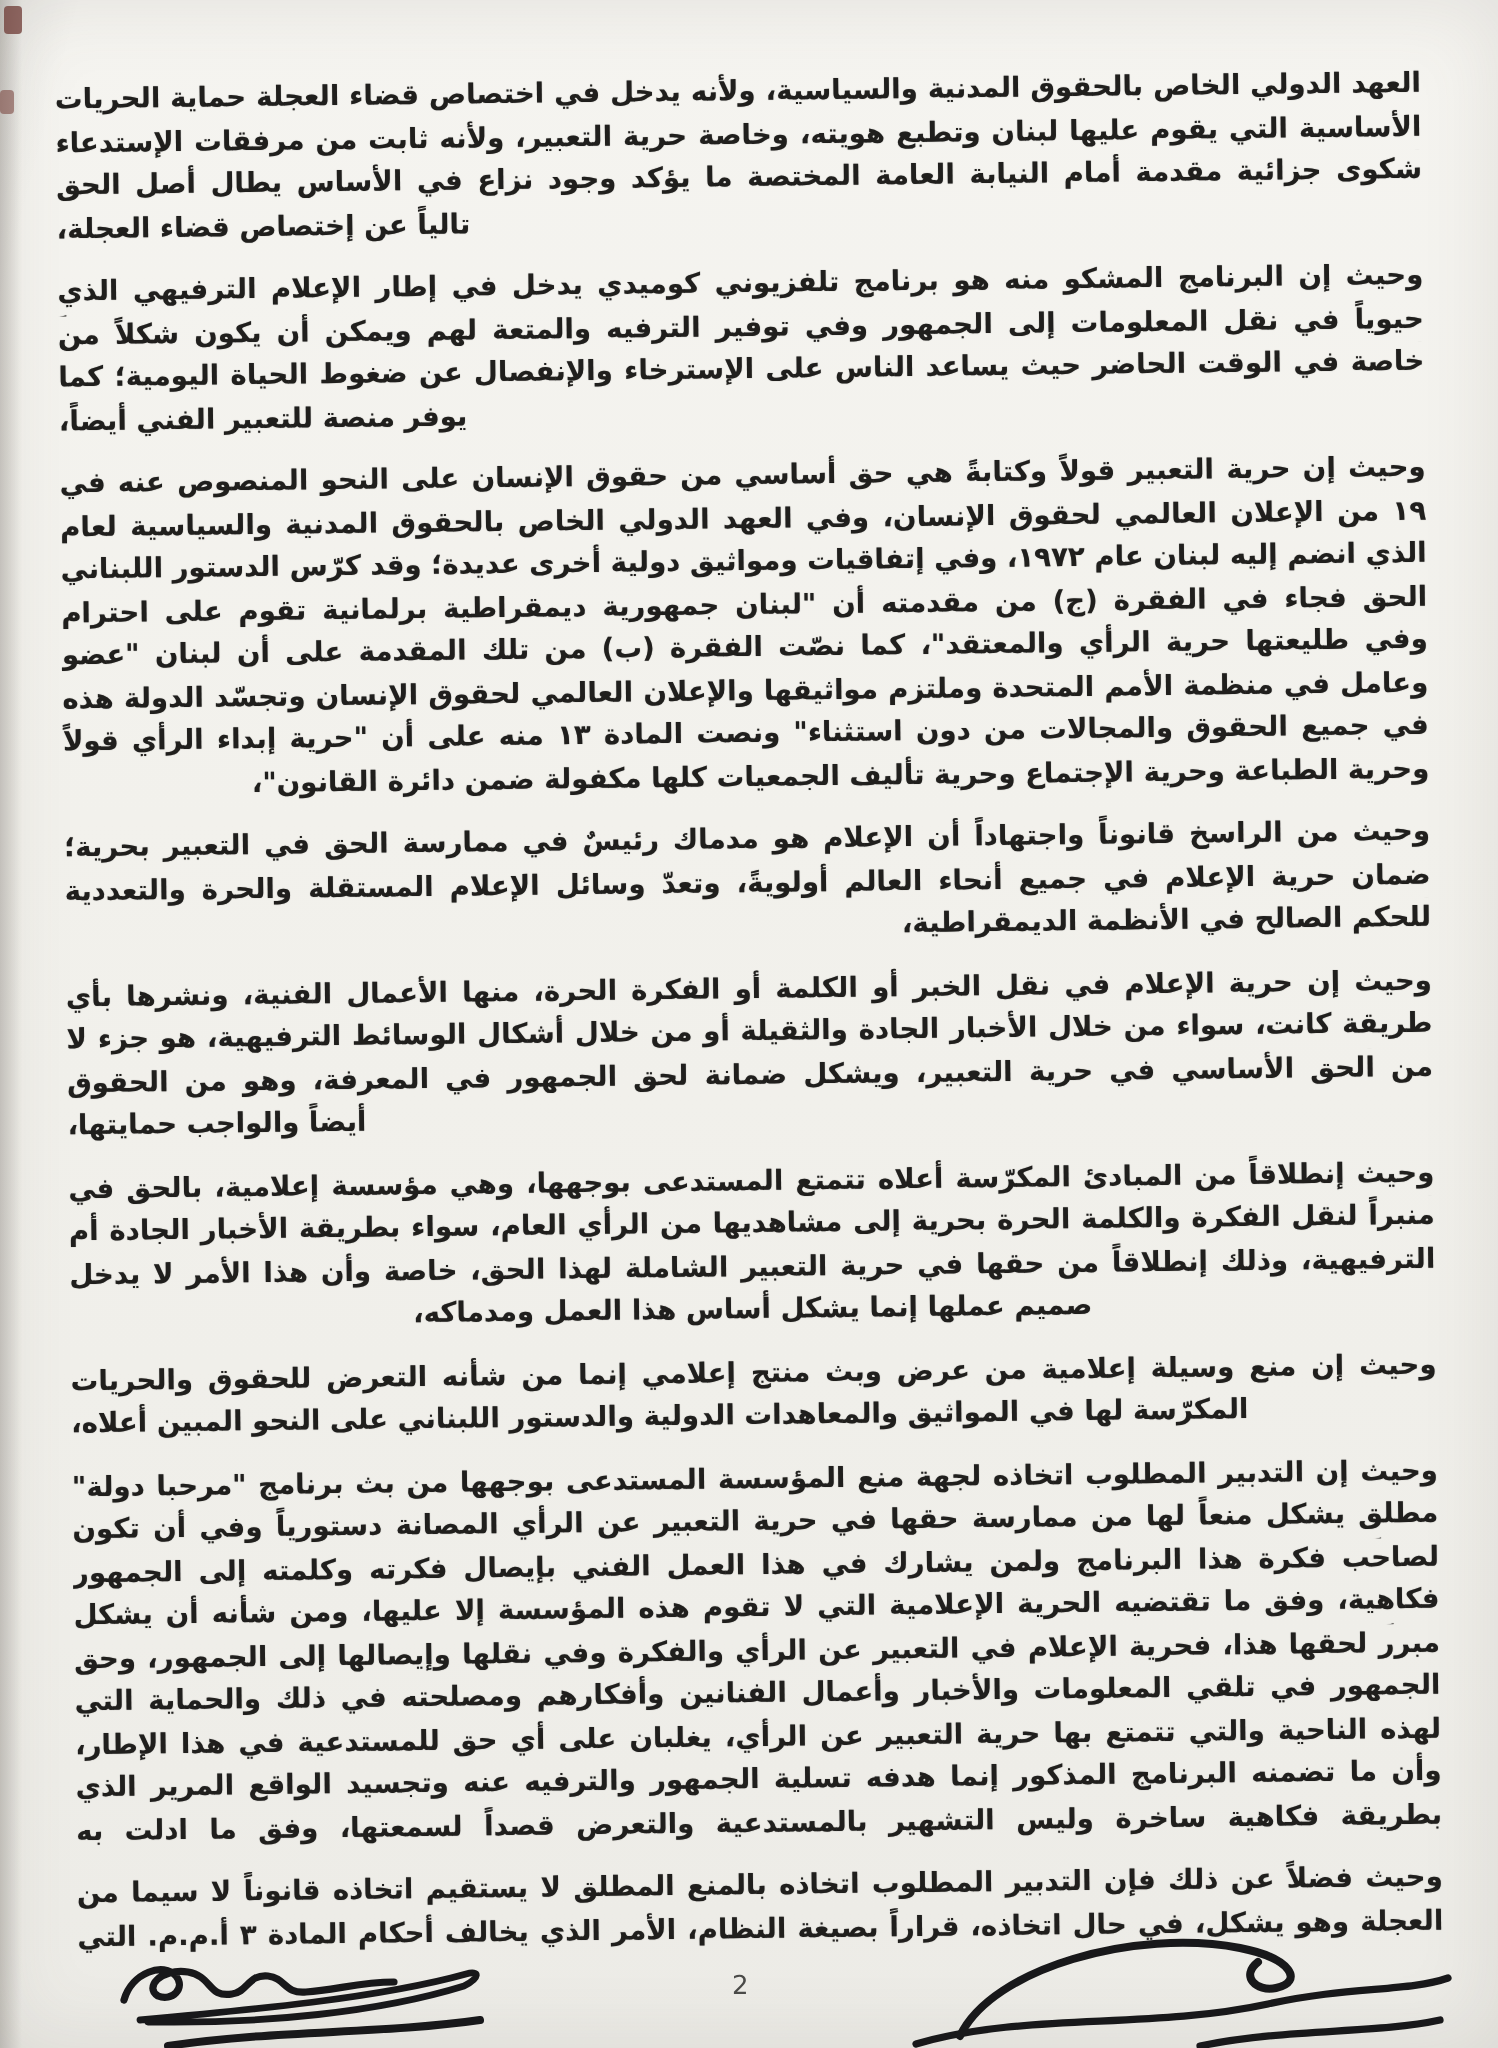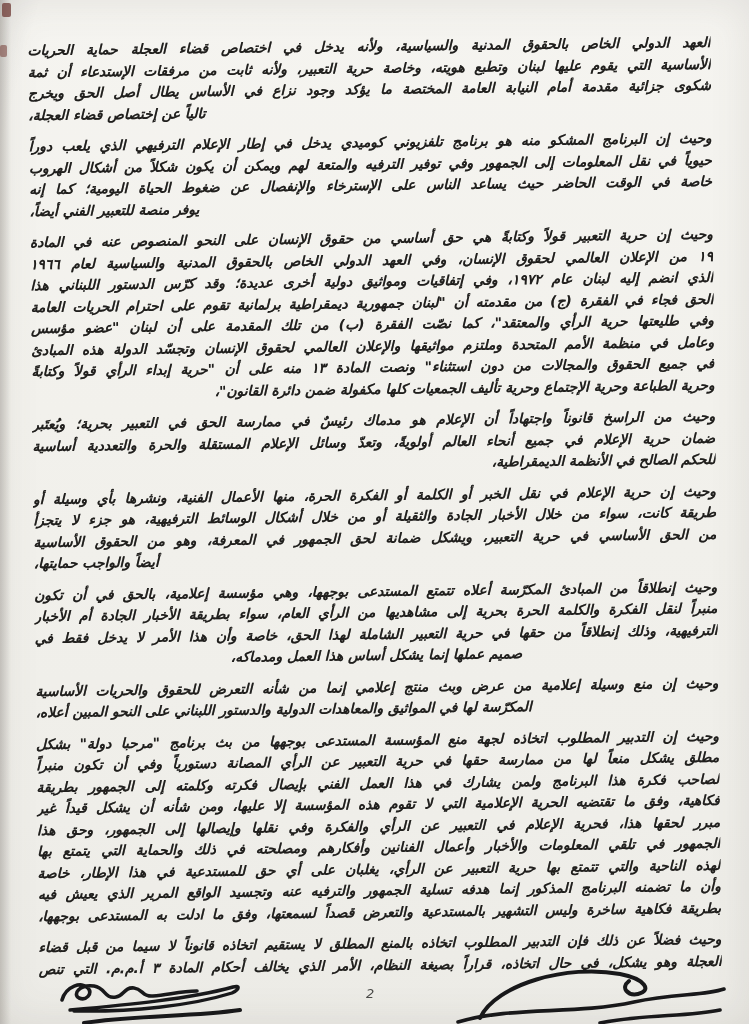--- a/index.html
+++ b/index.html
@@ -7,21 +7,20 @@
     width:749px;height:1024px;overflow:hidden;position:relative;
     background:#d8d6d1;
     font-family:"DejaVu Sans", sans-serif;
   }
   .page{
     position:absolute;inset:0;overflow:hidden;
     background:
       linear-gradient(105deg, rgba(0,0,0,0.05) 0%, rgba(0,0,0,0) 4%),
       linear-gradient(180deg, #f5f4f0 0%, #f2f1ec 40%, #efeee9 80%, #ecebe6 100%);
     box-shadow:inset 0 0 40px rgba(90,85,75,0.12);
-    font-style:italic;
   }
   .scan-strip{
     position:absolute;left:0;top:0;bottom:0;width:11px;
     background:linear-gradient(90deg, rgba(110,104,96,0.30), rgba(110,104,96,0.0));
   }
   .mark{position:absolute;border-radius:2px;}
   .mark.m1{left:2px;top:3px;width:9px;height:14px;background:#6e3a34;opacity:.75;}
   .mark.m2{left:0;top:45px;width:7px;height:12px;background:#7d4a42;opacity:.6;}
   .text-block{
     position:absolute;left:33px;right:33px;top:10px;

